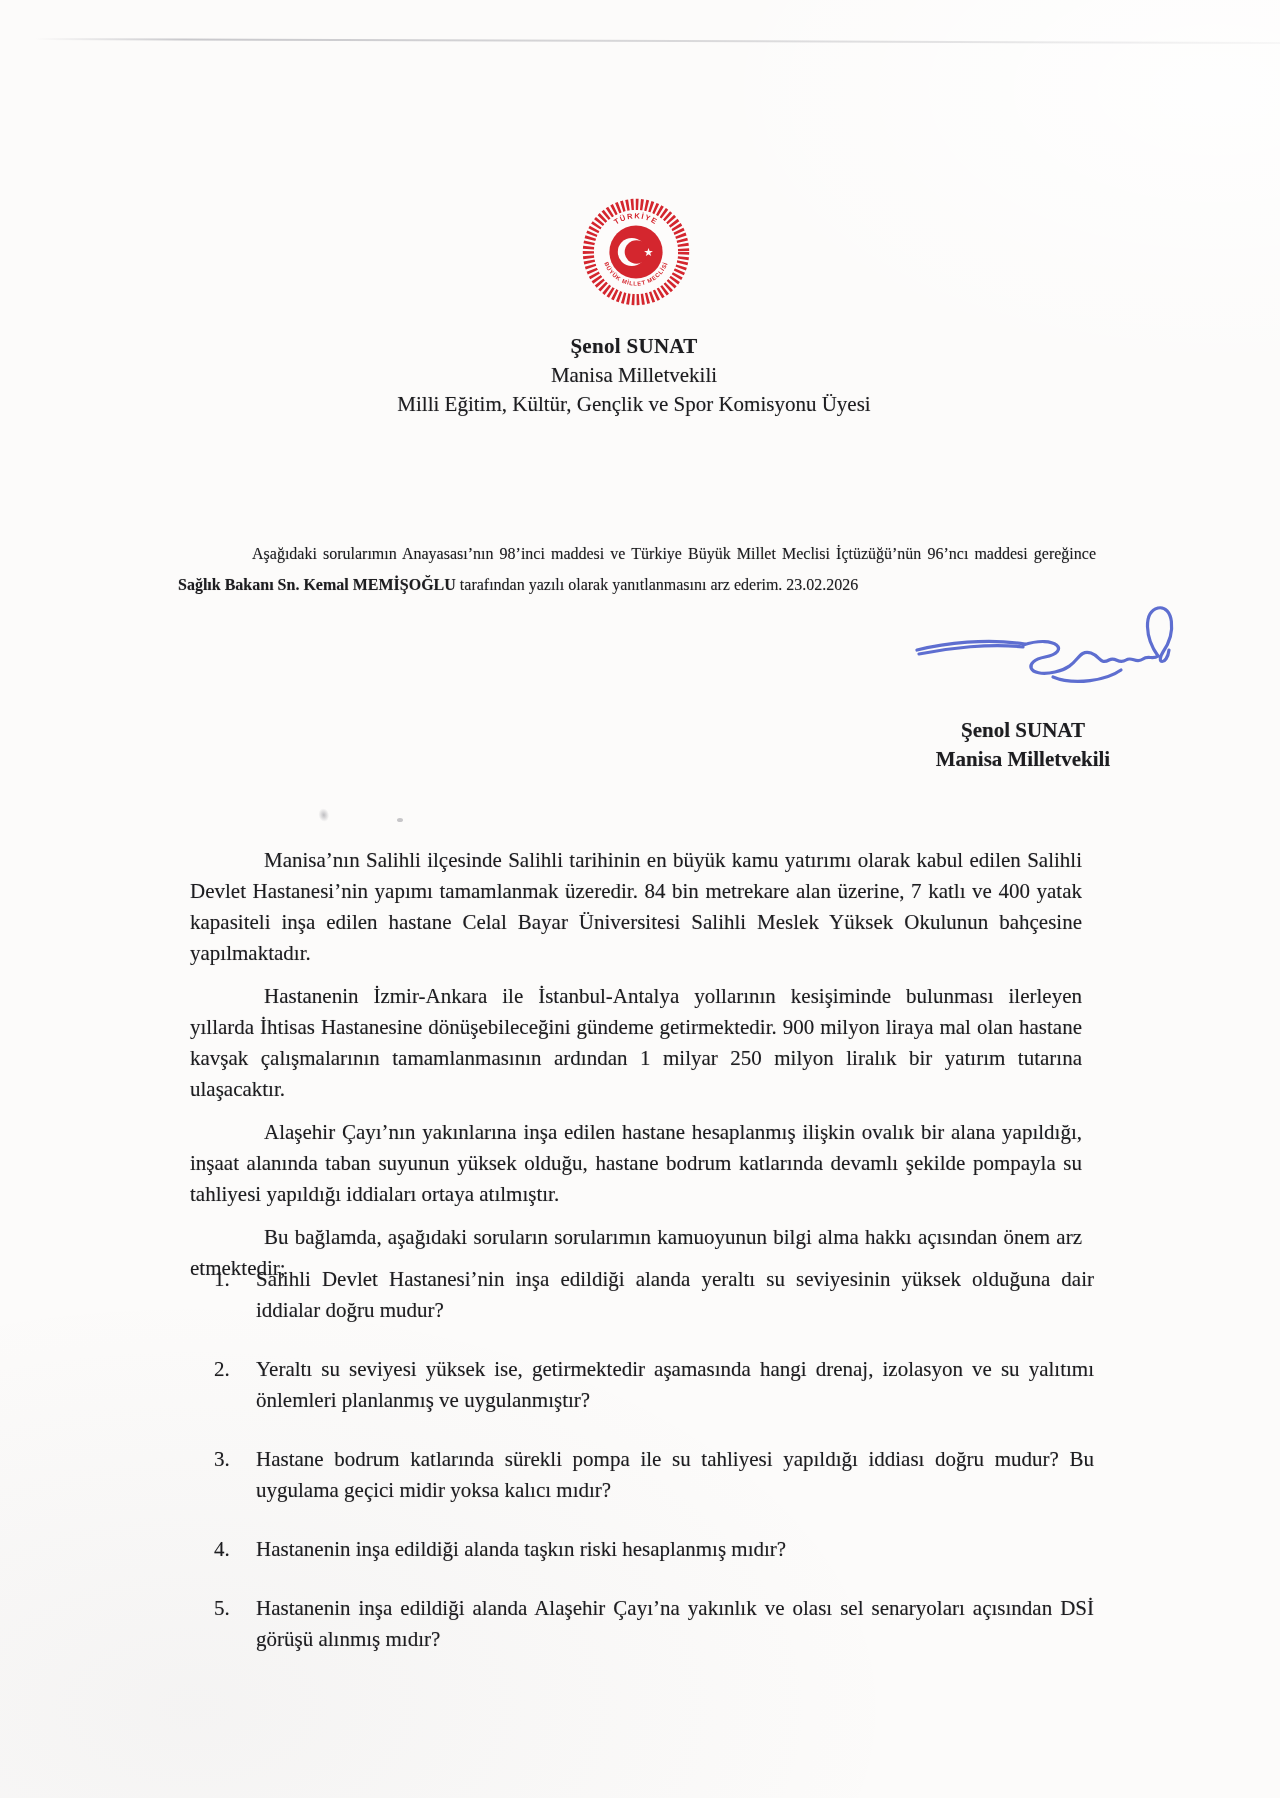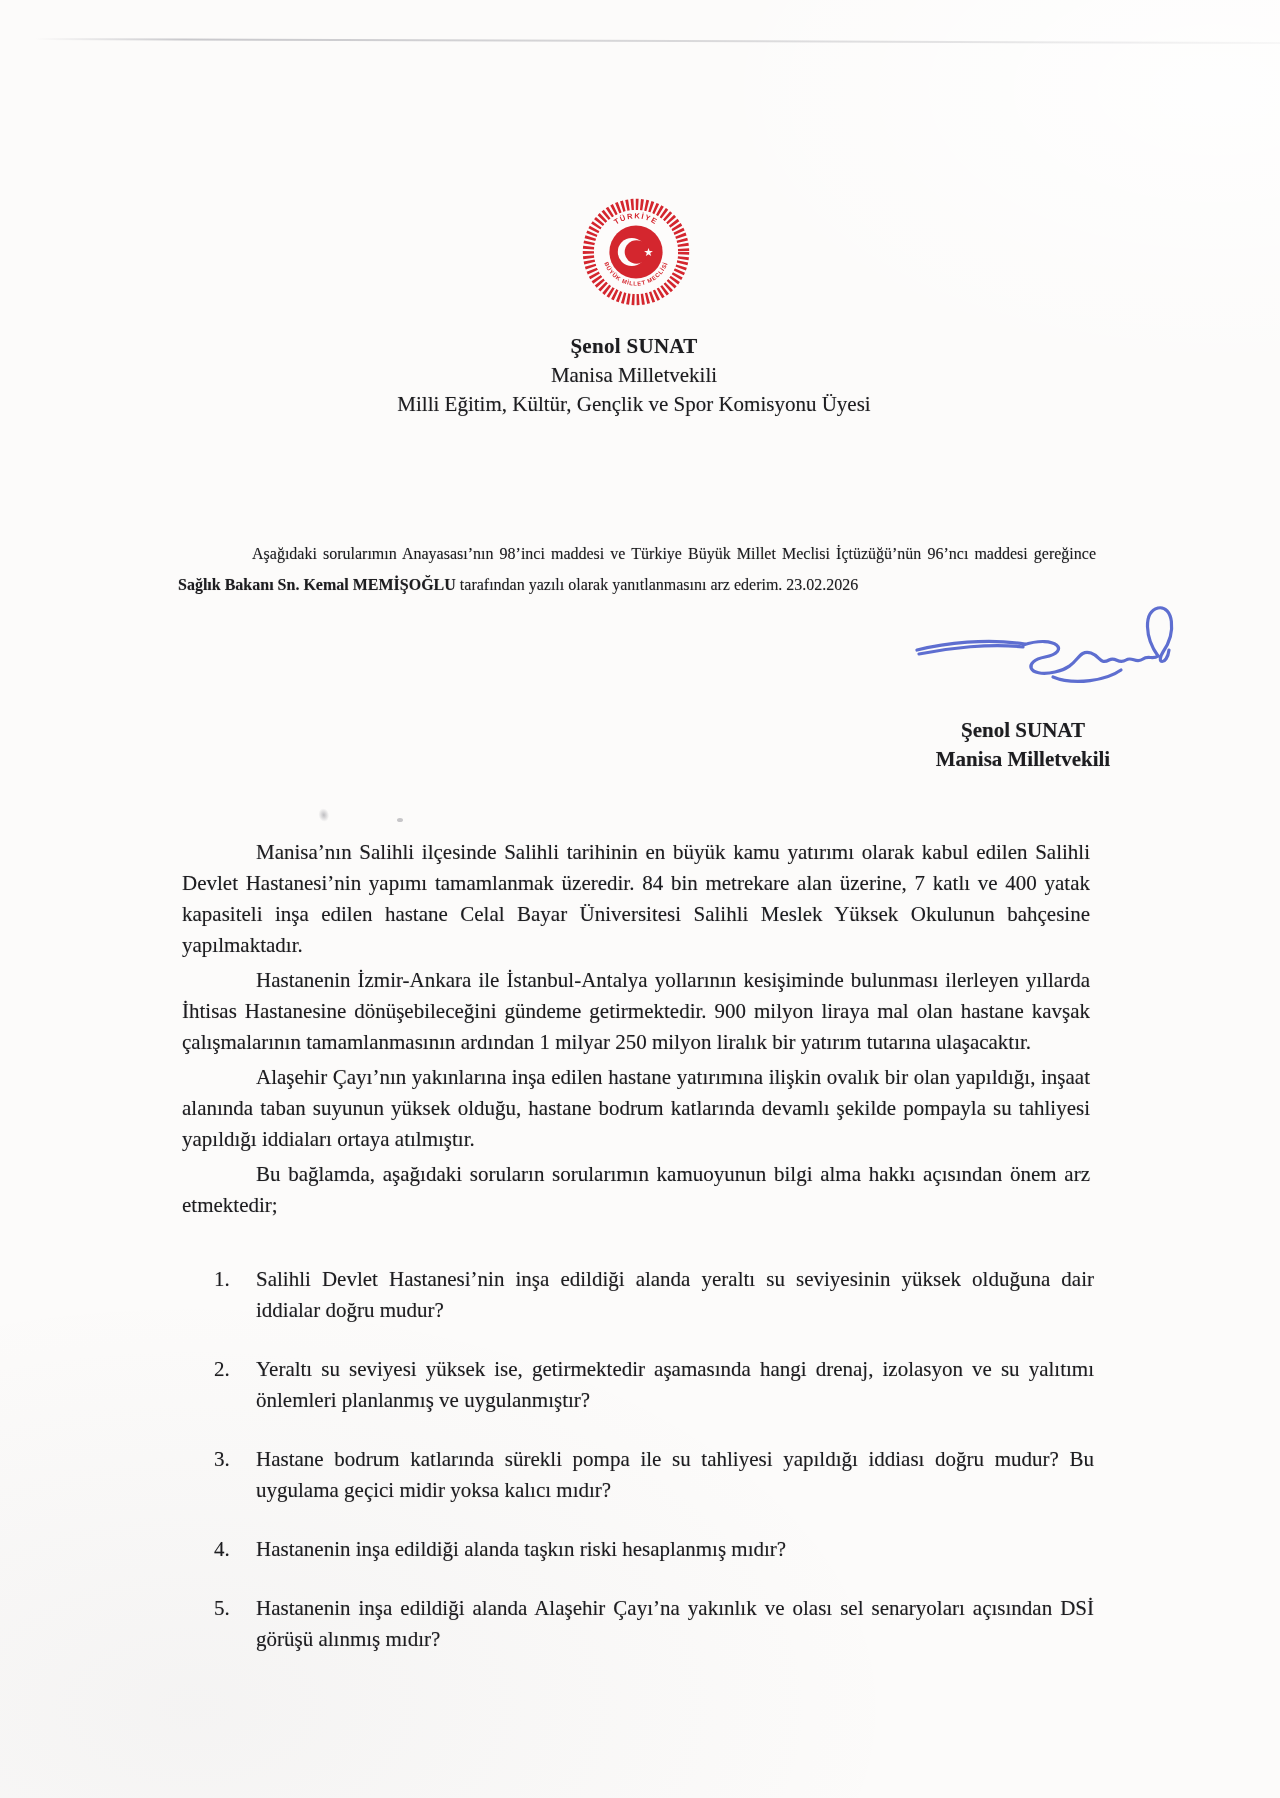--- a/index.html
+++ b/index.html
@@ -37,21 +37,21 @@
   }
   .sig-svg{ position:absolute; top:598px; left:905px; width:288px; height:108px; }
   .signer{
     position:absolute; top:716px; left:873px; width:300px; text-align:center;
     font-weight:bold; font-size:21px; line-height:29px;
   }
   .body-block{
     position:absolute; top:833px; left:178px; width:916px;
     font-size:21px; line-height:31px; text-align:justify;
   }
-  .body-block p{ margin:4px; text-indent:74px; }
+  .body-block p{ margin:12px; text-indent:74px; }
   .questions{
     position:absolute; top:1264px; left:214px; width:880px;
     font-size:21px; line-height:31px;
   }
   .q-item{ display:flex; margin-bottom:28px; }
   .q-num{ flex:none; width:30px; }
   .q-text{ flex:1; padding-left:12px; text-align:justify; }
   .artifact-smudge{
     position:absolute; top:806px; left:316px; width:16px; height:20px;
     background:radial-gradient(7px 9px at 50% 45%, rgba(90,90,100,0.38), rgba(90,90,100,0) 75%);
@@ -111,21 +111,21 @@
     <div>Şenol SUNAT</div>
     <div>Manisa Milletvekili</div>
   </div>
 
   <div class="artifact-smudge"></div>
   <div class="artifact-dot"></div>
 
   <div class="body-block ink">
     <p>Manisa’nın Salihli ilçesinde Salihli tarihinin en büyük kamu yatırımı olarak kabul edilen Salihli Devlet Hastanesi’nin yapımı tamamlanmak üzeredir. 84 bin metrekare alan üzerine, 7 katlı ve 400 yatak kapasiteli inşa edilen hastane Celal Bayar Üniversitesi Salihli Meslek Yüksek Okulunun bahçesine yapılmaktadır.</p>
     <p>Hastanenin İzmir-Ankara ile İstanbul-Antalya yollarının kesişiminde bulunması ilerleyen yıllarda İhtisas Hastanesine dönüşebileceğini gündeme getirmektedir. 900 milyon liraya mal olan hastane kavşak çalışmalarının tamamlanmasının ardından 1 milyar 250 milyon liralık bir yatırım tutarına ulaşacaktır.</p>
-    <p>Alaşehir Çayı’nın yakınlarına inşa edilen hastane yatırımına ilişkin ovalık bir olan yapıldığı, inşaat alanında taban suyunun yüksek olduğu, hastane bodrum katlarında devamlı şekilde pompayla su tahliyesi yapıldığı iddiaları ortaya atılmıştır.</p>
+    <p>Alaşehir Çayı’nın yakınlarına inşa edilen hastane hesaplanmış ilişkin ovalık bir alana yapıldığı, inşaat alanında taban suyunun yüksek olduğu, hastane bodrum katlarında devamlı şekilde pompayla su tahliyesi yapıldığı iddiaları ortaya atılmıştır.</p>
     <p>Bu bağlamda, aşağıdaki soruların sorularımın kamuoyunun bilgi alma hakkı açısından önem arz etmektedir;</p>
   </div>
 
   <div class="questions ink">
     <div class="q-item">
       <span class="q-num">1.</span>
       <span class="q-text">Salihli Devlet Hastanesi’nin inşa edildiği alanda yeraltı su seviyesinin yüksek olduğuna dair iddialar doğru mudur?</span>
     </div>
     <div class="q-item">
       <span class="q-num">2.</span>

